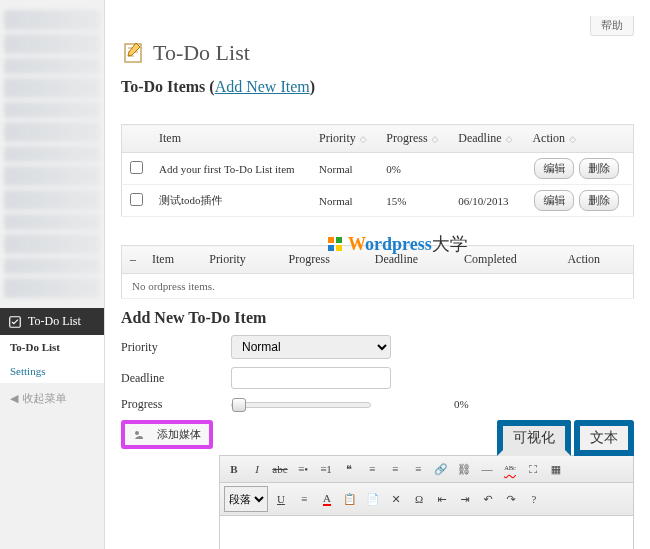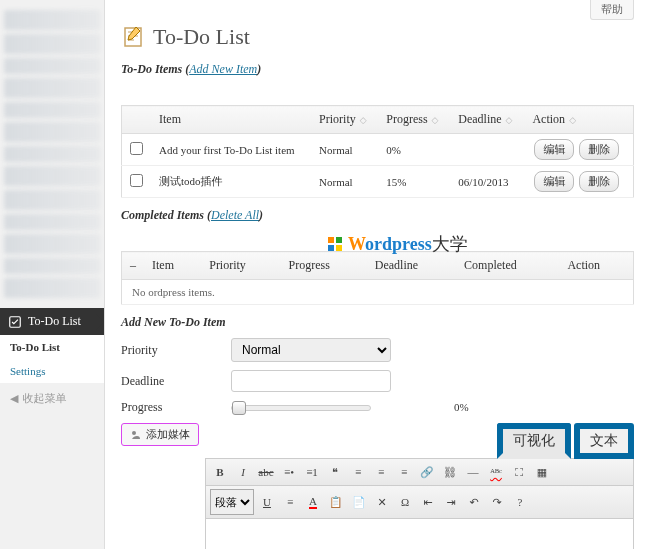--- a/index.html
+++ b/index.html
@@ -7,41 +7,41 @@
 .layout { display: flex; height: 100%; }
 .sidebar { width: 105px; background: #f1f1f1; border-right: 1px solid #ddd; display: flex; flex-direction: column; padding-top: 8px; }
 .sidebar-blur { height: 20px; margin: 2px 4px; background: linear-gradient(90deg, rgba(180,190,200,0.4), rgba(180,190,200,0.15)); border-radius: 3px; filter: blur(2px); }
 .sidebar-blur.sm { height: 16px; }
 .sidebar-spacer { flex: 1; }
 .sidebar-active { background: #333; color: #fff; padding: 6px 8px; font-size: 12px; display: flex; align-items: center; gap: 6px; position: relative; }
 .sidebar-active::after { content: ""; position: absolute; right: -8px; top: 50%; margin-top: -8px; border: 8px solid transparent; border-left-color: #333; }
 .sidebar-sub { background: #fff; padding: 6px 10px; font-size: 11px; color: #21759b; cursor: pointer; }
 .sidebar-sub.current { font-weight: bold; color: #333; }
 .collapse-menu { padding: 8px 10px; font-size: 11px; color: #999; display: flex; align-items: center; gap: 4px; cursor: pointer; }
-.main { flex: 1; padding: 0 16px; overflow-y: auto; background: #fff; }
+.main { flex: 1; padding: 16px 16px; overflow-y: auto; background: #fff; }
 .help-tab { float: right; border: 1px solid #ddd; border-top: none; background: #f7f7f7; padding: 2px 10px; font-size: 11px; color: #666; border-radius: 0 0 3px 3px; cursor: pointer; }
 .page-title { font-size: 22px; font-weight: normal; color: #555; display: flex; align-items: center; gap: 8px; margin: 4px 0 12px; font-family: Georgia, serif; }
 .page-title svg { width: 24px; height: 24px; }
-.section-title { font-size: 12px; font-weight: bold; margin: 10px 0 4px; font-family: "SimSun", serif; font-style: italic; }
+.section-title { font-size: 16px; font-weight: bold; margin: 10px 0 4px; font-family: "SimSun", serif; }
 .section-title a { color: #21759b; text-decoration: underline; font-weight: normal; cursor: pointer; }
 .tbl { width: 100%; border-collapse: collapse; border: 1px solid #ddd; background: #fff; margin-top: 28px; }
 .tbl th { background: linear-gradient(#f9f9f9,#efefef); border-bottom: 1px solid #ddd; padding: 6px 8px; text-align: left; font-weight: normal; font-size: 12px; position: relative; }
 .tbl th.sortable::after { content: "◇"; color: #bbb; font-size: 9px; margin-left: 4px; }
 .tbl td { padding: 5px 8px; border-bottom: 1px solid #eee; font-size: 11px; vertical-align: middle; }
 .tbl td.chk, .tbl th.chk { width: 22px; text-align: center; }
 .btn-sm { display: inline-block; border: 1px solid #bbb; background: linear-gradient(#fefefe,#e8e8e8); border-radius: 8px; padding: 2px 8px; font-size: 11px; cursor: pointer; margin-left: 2px; }
 .empty-row td { padding: 6px 10px; color: #666; }
 .form-row { display: flex; align-items: center; margin: 8px 0; }
 .form-label { width: 110px; font-size: 12px; color: #333; }
 .form-ctrl select, .form-ctrl input[type=text] { border: 1px solid #ccc; border-radius: 3px; padding: 3px 6px; font-size: 12px; width: 160px; }
 .slider-track { width: 140px; height: 6px; background: #eee; border: 1px solid #ccc; border-radius: 3px; position: relative; display: inline-block; vertical-align: middle; }
 .slider-thumb { width: 14px; height: 14px; background: linear-gradient(#fff,#ddd); border: 1px solid #999; border-radius: 3px; position: absolute; top: -5px; left: 0; cursor: pointer; }
 .slider-val { margin-left: 80px; font-size: 11px; }
 .editor-wrap { display: flex; gap: 6px; align-items: flex-start; }
-.media-btn { border: 1px solid #d946ef; background: #f7f7f7; border-radius: 3px; padding: 3px 8px; font-size: 11px; cursor: pointer; display: inline-flex; align-items: center; gap: 4px; }
+.media-btn { border: 4px solid #d946ef; background: #f7f7f7; border-radius: 3px; padding: 3px 8px; font-size: 11px; cursor: pointer; display: inline-flex; align-items: center; gap: 12px; }
 .editor-box { flex: 1; }
 .editor-tabs { text-align: right; margin-bottom: -1px; }
 .editor-tab { display: inline-block; border: 6px solid #0369a1; background: #f1f1f1; padding: 3px 10px; font-size: 14px; border-radius: 3px 3px 0 0; cursor: pointer; }
 .editor-tab.active { background: #e8e8e8; border-bottom-color: #e8e8e8; }
 .toolbar { border: 1px solid #ccc; background: linear-gradient(#f5f5f5,#e8e8e8); padding: 3px 4px; display: flex; flex-wrap: wrap; gap: 3px; align-items: center; }
 .tool-btn { width: 20px; height: 20px; border: 1px solid transparent; display: inline-flex; align-items: center; justify-content: center; font-size: 11px; cursor: pointer; border-radius: 2px; color: #444; }
 .tool-sel { font-size: 11px; height: 26px; border: 1px solid #aaa; }
 .editor-area { border: 1px solid #ccc; border-top: none; height: 80px; background: #fff; }
 .watermark { position: absolute; left: 325px; top: 232px; font-size: 18px; font-weight: bold; color: #555; display: flex; align-items: center; gap: 3px; z-index: 10; pointer-events: none; }
 .watermark .wm-icon { display: inline-flex; }
@@ -131,24 +131,20 @@
           <td>15%</td>
           <td>06/10/2013</td>
           <td>
             <span class="btn-sm">编辑</span>
             <span class="btn-sm">删除</span>
           </td>
         </tr>
       </tbody>
     </table>
 
-    <div class="section-title">
-      <span>Completed Items</span>
-      (<a>Delete All</a>)
-    </div>
     <table class="tbl">
       <thead>
           <tr>
         <th class="chk">–</th>
         <th>Item</th>
         <th>Priority</th>
         <th>Progress</th>
         <th>Deadline</th>
         <th>Completed</th>
         <th>Action</th>

